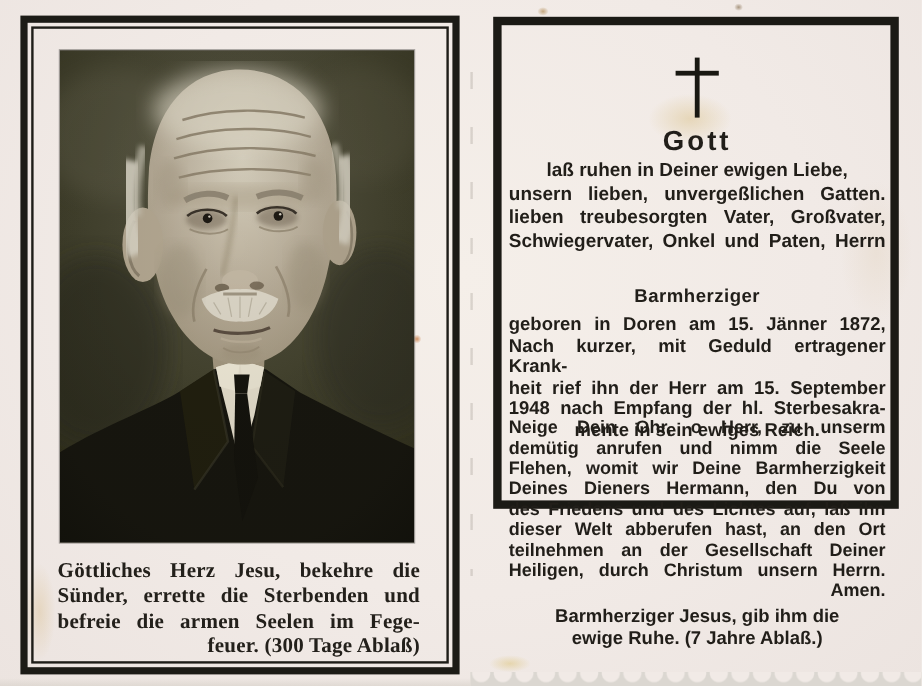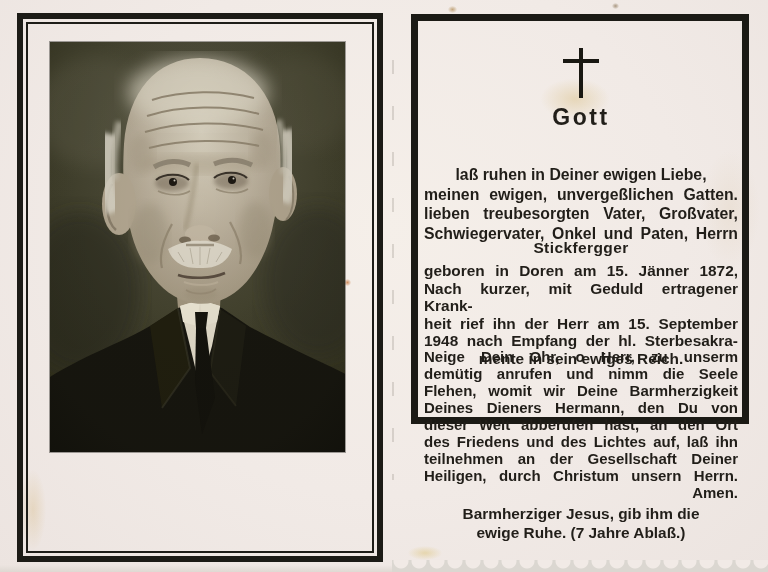--- a/index.html
+++ b/index.html
@@ -42,21 +42,21 @@
     font-size:17.5px;line-height:20.8px;letter-spacing:.2px;}
   
   .right-frame{position:absolute;left:411px;top:14px;width:338px;height:410px;
     border:7px solid #1b1a15;box-sizing:border-box;}
   .rp{position:absolute;left:6px;right:4px;color:#211e19;}
   .cross-wrap{top:27px;height:52px;text-align:center;}
   .cross{position:relative;display:inline-block;width:40px;height:50px;}
   .cross .v{position:absolute;left:18px;top:0;width:3.5px;height:50px;background:#191812;}
   .cross .h{position:absolute;left:2px;top:11px;width:36px;height:3.5px;background:#191812;}
   .gott{top:83px;text-align:center;font-size:23px;font-weight:700;letter-spacing:2.5px;}
-  .intro{top:112px;font-size:15.8px;font-weight:700;line-height:19.5px;margin-top:32px;}
+  .intro{top:112px;font-size:15.8px;font-weight:700;line-height:19.5px;}
   .name{top:180px;text-align:center;font-family:"Liberation Serif",serif;
     font-size:31px;font-weight:400;letter-spacing:1px;line-height:35px;}
   .subname{top:218px;text-align:center;font-size:15.5px;font-weight:700;letter-spacing:.4px;}
   .life{top:241px;font-size:15.4px;font-weight:700;line-height:17.6px;}
   .prayer{top:327px;font-size:15px;font-weight:700;line-height:17px;}
   .closing{top:483px;font-size:15.4px;font-weight:700;line-height:19px;text-align:center;}
   .line{white-space:nowrap;}
   .line.j{text-align:justify;text-align-last:justify;white-space:normal;word-spacing:1px;}
   .line.c{text-align:center;}
   .line.l{text-align:right;padding-left:2px;}
@@ -191,56 +191,62 @@
 
         <ellipse cx="100" cy="192" rx="18" ry="30" fill="#91876f" opacity=".32" filter="url(#b5)"></ellipse>
         <ellipse cx="205" cy="188" rx="16" ry="28" fill="#91866e" opacity=".32" filter="url(#b5)"></ellipse>
         <ellipse cx="92" cy="112" rx="12" ry="20" fill="#9c9079" opacity=".35" filter="url(#b5)"></ellipse>
         <ellipse cx="212" cy="108" rx="11" ry="19" fill="#9c9079" opacity=".35" filter="url(#b5)"></ellipse>
 
         <rect width="295" height="410" fill="url(#vign)"></rect>
       </svg>
     </div>
 
+    <div class="caption">
+      <div class="line j">Göttliches Herz Jesu, bekehre die</div>
+      <div class="line j">Sünder, errette die Sterbenden und</div>
+      <div class="line j">befreie die armen Seelen im Fege-</div>
+      <div class="line l">feuer. (300 Tage Ablaß)</div>
+    </div>
   </div>
 
   <div class="right-frame">
 
     <div class="rp cross-wrap">
       <span class="cross">
         <span class="v"></span><span class="h"></span>
       </span>
     </div>
 
     <div class="rp gott">Gott</div>
 
     <div class="rp intro">
       <div class="line c">laß ruhen in Deiner ewigen Liebe,</div>
-      <div class="line j">meinen ewigen, unvergeßlichen Gatten.</div>
+      <div class="line j">unsern lieben, unvergeßlichen Gatten.</div>
       <div class="line j">lieben treubesorgten Vater, Großvater,</div>
       <div class="line j">Schwiegervater, Onkel und Paten, Herrn</div>
     </div>
 
-    <div class="rp subname">Stickfergger</div>
+    <div class="rp subname">Barmherziger</div>
 
     <div class="rp life">
       <div class="line j">geboren in Doren am 15. Jänner 1872,</div>
       <div class="line j">Nach kurzer, mit Geduld ertragener Krank-</div>
       <div class="line j">heit rief ihn der Herr am 15. September</div>
       <div class="line j">1948 nach Empfang der hl. Sterbesakra-</div>
       <div class="line c">mente in sein ewiges Reich.</div>
     </div>
 
     <div class="rp prayer">
       <div class="line j">Neige Dein Ohr, o Herr, zu unserm</div>
       <div class="line j">demütig anrufen und nimm die Seele</div>
       <div class="line j">Flehen, womit wir Deine Barmherzigkeit</div>
       <div class="line j">Deines Dieners Hermann, den Du von</div>
+      <div class="line j">des Friedens und des Lichtes auf, laß ihn</div>
       <div class="line j">dieser Welt abberufen hast, an den Ort</div>
-      <div class="line j">des Friedens und des Lichtes auf, laß ihn</div>
       <div class="line j">teilnehmen an der Gesellschaft Deiner</div>
       <div class="line j">Heiligen, durch Christum unsern Herrn.</div>
       <div class="line l">Amen.</div>
     </div>
 
     <div class="rp closing">
       <div class="line c">Barmherziger Jesus, gib ihm die</div>
       <div class="line c">ewige Ruhe. (7 Jahre Ablaß.)</div>
     </div>
 

